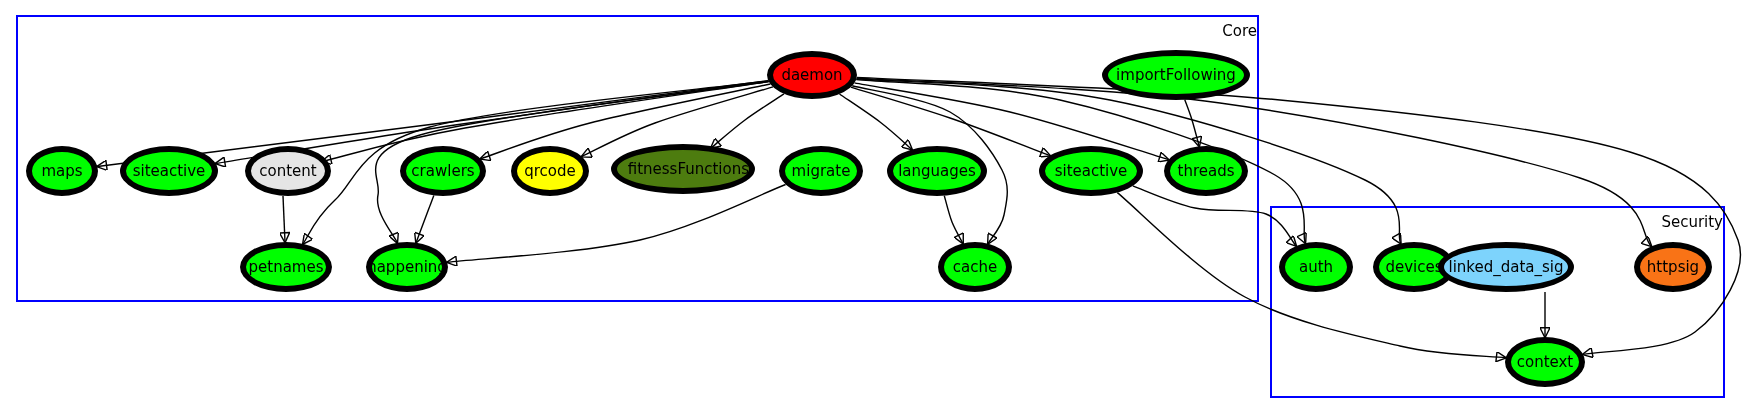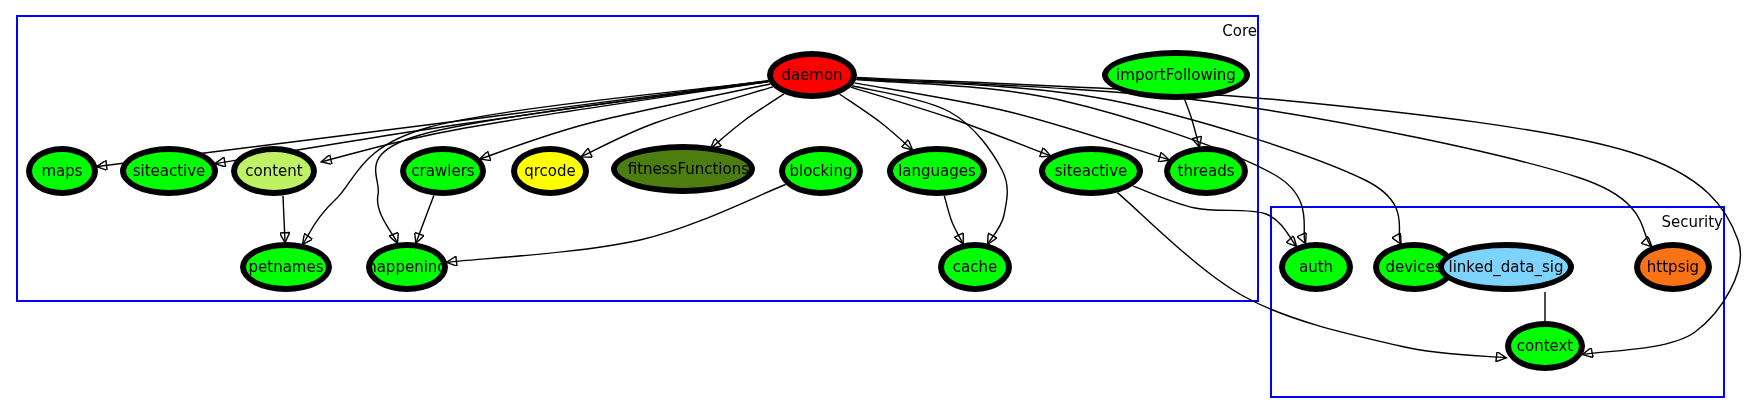--- a/index.html
+++ b/index.html
@@ -62,34 +62,34 @@
     </div>
     <div class="node" style="left: 1102px; top: 50px; width: 148px; height: 50px; background: rgb(0, 255, 0); border-color: rgb(0, 0, 0);">
       <span>importFollowing</span>
     </div>
     <div class="node" style="left: 26px; top: 146px; width: 72px; height: 50px; background: rgb(0, 255, 0); border-color: rgb(0, 0, 0);">
       <span>maps</span>
     </div>
     <div class="node" style="left: 120px; top: 146px; width: 98px; height: 50px; background: rgb(0, 255, 0); border-color: rgb(0, 0, 0);">
       <span>siteactive</span>
     </div>
-    <div class="node" style="left: 231px; top: 146px; width: 86px; height: 50px; background: #bef264; border-color: rgb(0, 0, 0);">
+    <div class="node" style="left: 245px; top: 146px; width: 86px; height: 50px; background: #e5e5e5; border-color: rgb(0, 0, 0);">
       <span>content</span>
     </div>
     <div class="node" style="left: 400px; top: 146px; width: 86px; height: 50px; background: rgb(0, 255, 0); border-color: rgb(0, 0, 0);">
       <span>crawlers</span>
     </div>
     <div class="node" style="left: 511px; top: 146px; width: 78px; height: 50px; background: rgb(255, 255, 0); border-color: rgb(0, 0, 0);">
       <span>qrcode</span>
     </div>
     <div class="node" style="left: 611px; top: 144px; width: 144px; height: 50px; background: #4d7c0f; border-color: rgb(0, 0, 0); justify-content: flex-end;">
       <span>fitnessFunctions</span>
     </div>
     <div class="node" style="left: 779px; top: 146px; width: 84px; height: 50px; background: rgb(0, 255, 0); border-color: rgb(0, 0, 0);">
-      <span>blocking</span>
+      <span>migrate</span>
     </div>
     <div class="node" style="left: 887px; top: 146px; width: 100px; height: 50px; background: rgb(0, 255, 0); border-color: rgb(0, 0, 0);">
       <span>languages</span>
     </div>
     <div class="node" style="left: 1039px; top: 146px; width: 104px; height: 50px; background: rgb(0, 255, 0); border-color: rgb(0, 0, 0);">
       <span>siteactive</span>
     </div>
     <div class="node" style="left: 1164px; top: 146px; width: 84px; height: 50px; background: rgb(0, 255, 0); border-color: rgb(0, 0, 0);">
       <span>threads</span>
     </div>
@@ -107,16 +107,16 @@
     </div>
     <div class="node" style="left: 1373px; top: 242px; width: 82px; height: 50px; background: rgb(0, 255, 0); border-color: rgb(0, 0, 0);">
       <span>devices</span>
     </div>
     <div class="node" style="left: 1438px; top: 242px; width: 136px; height: 50px; background: #7dd3fc; border-color: rgb(0, 0, 0);">
       <span>linked_data_sig</span>
     </div>
     <div class="node" style="left: 1634px; top: 242px; width: 78px; height: 50px; background: #f97316; border-color: rgb(0, 0, 0);">
       <span>httpsig</span>
     </div>
-    <div class="node" style="left: 1505px; top: 321px; width: 80px; height: 50px; background: rgb(0, 255, 0); border-color: rgb(0, 0, 0);">
+    <div class="node" style="left: 1505px; top: 337px; width: 80px; height: 50px; background: rgb(0, 255, 0); border-color: rgb(0, 0, 0);">
       <span>context</span>
     </div>
   </div>
 
 </body></html>

